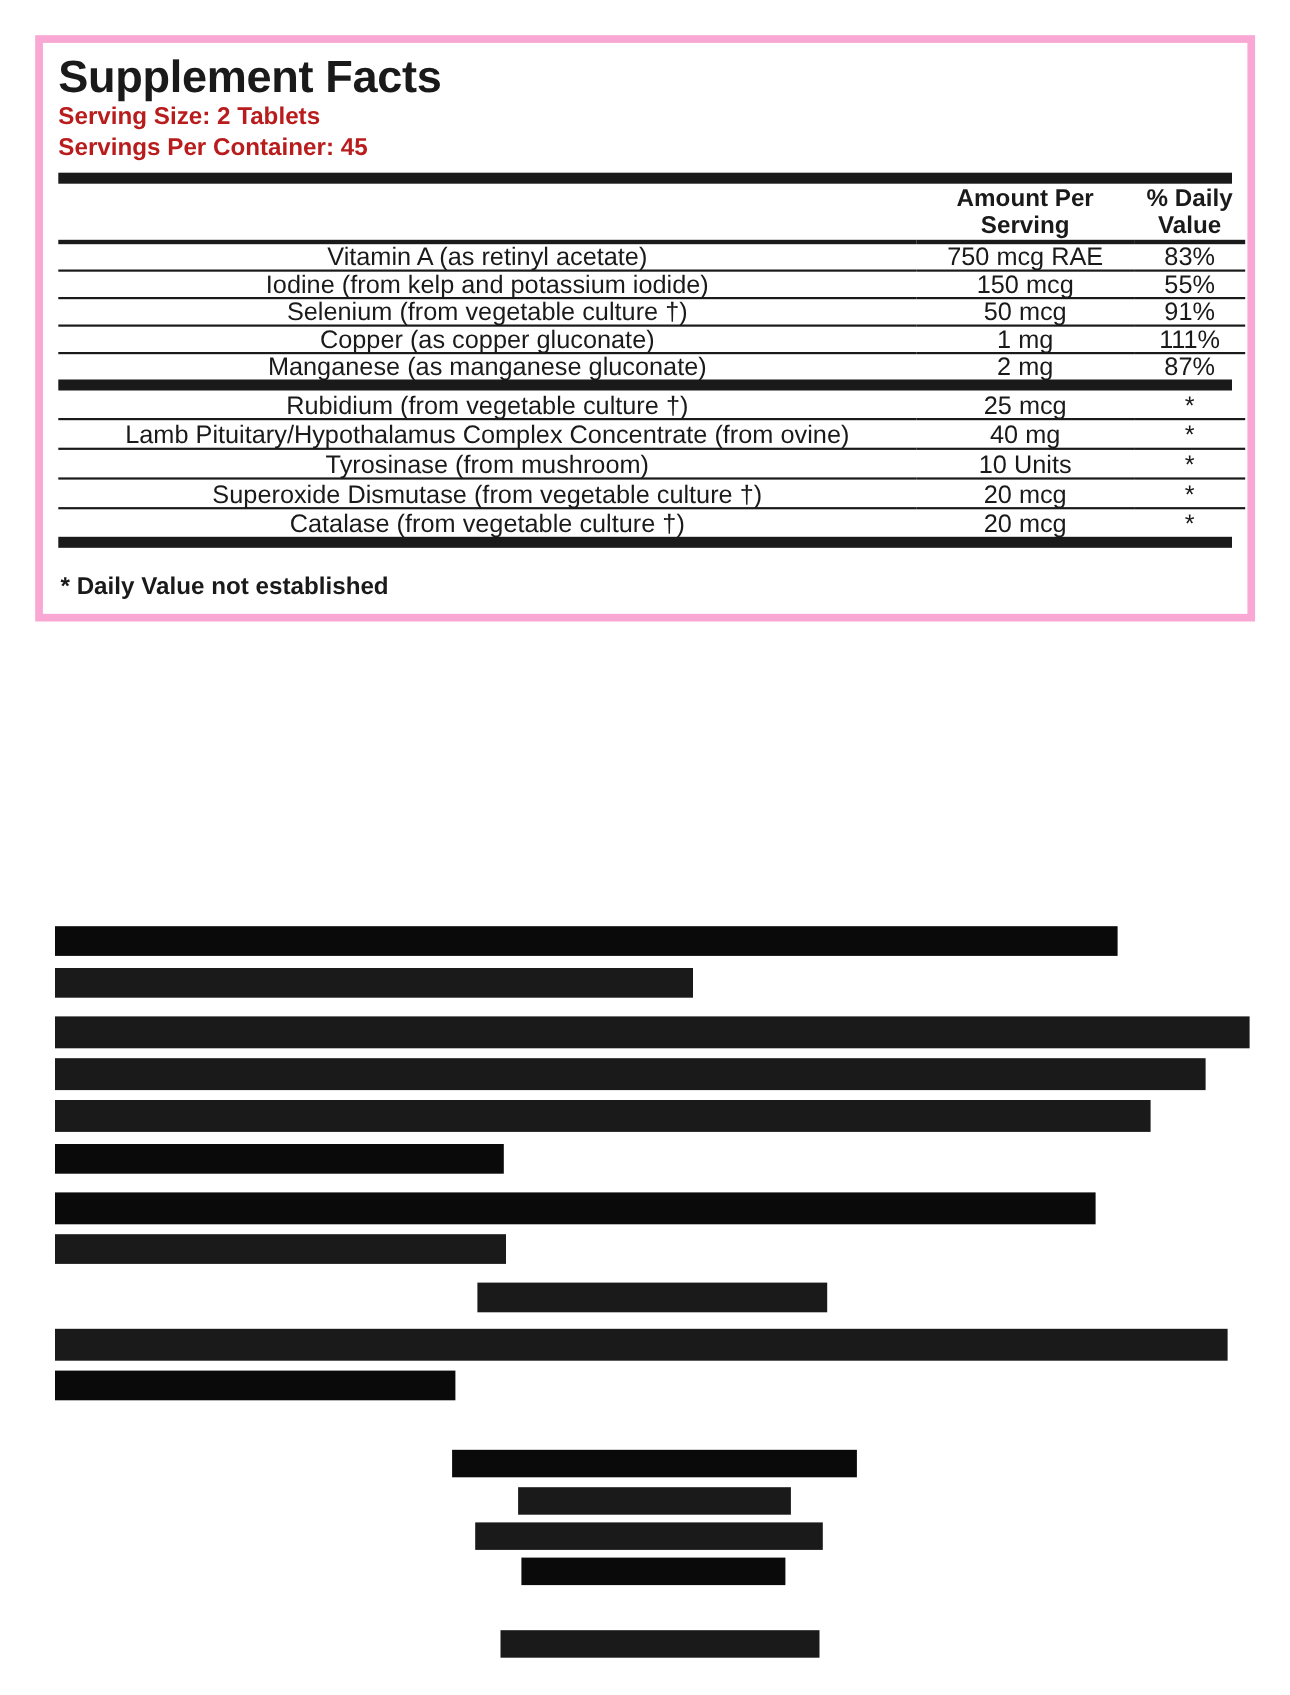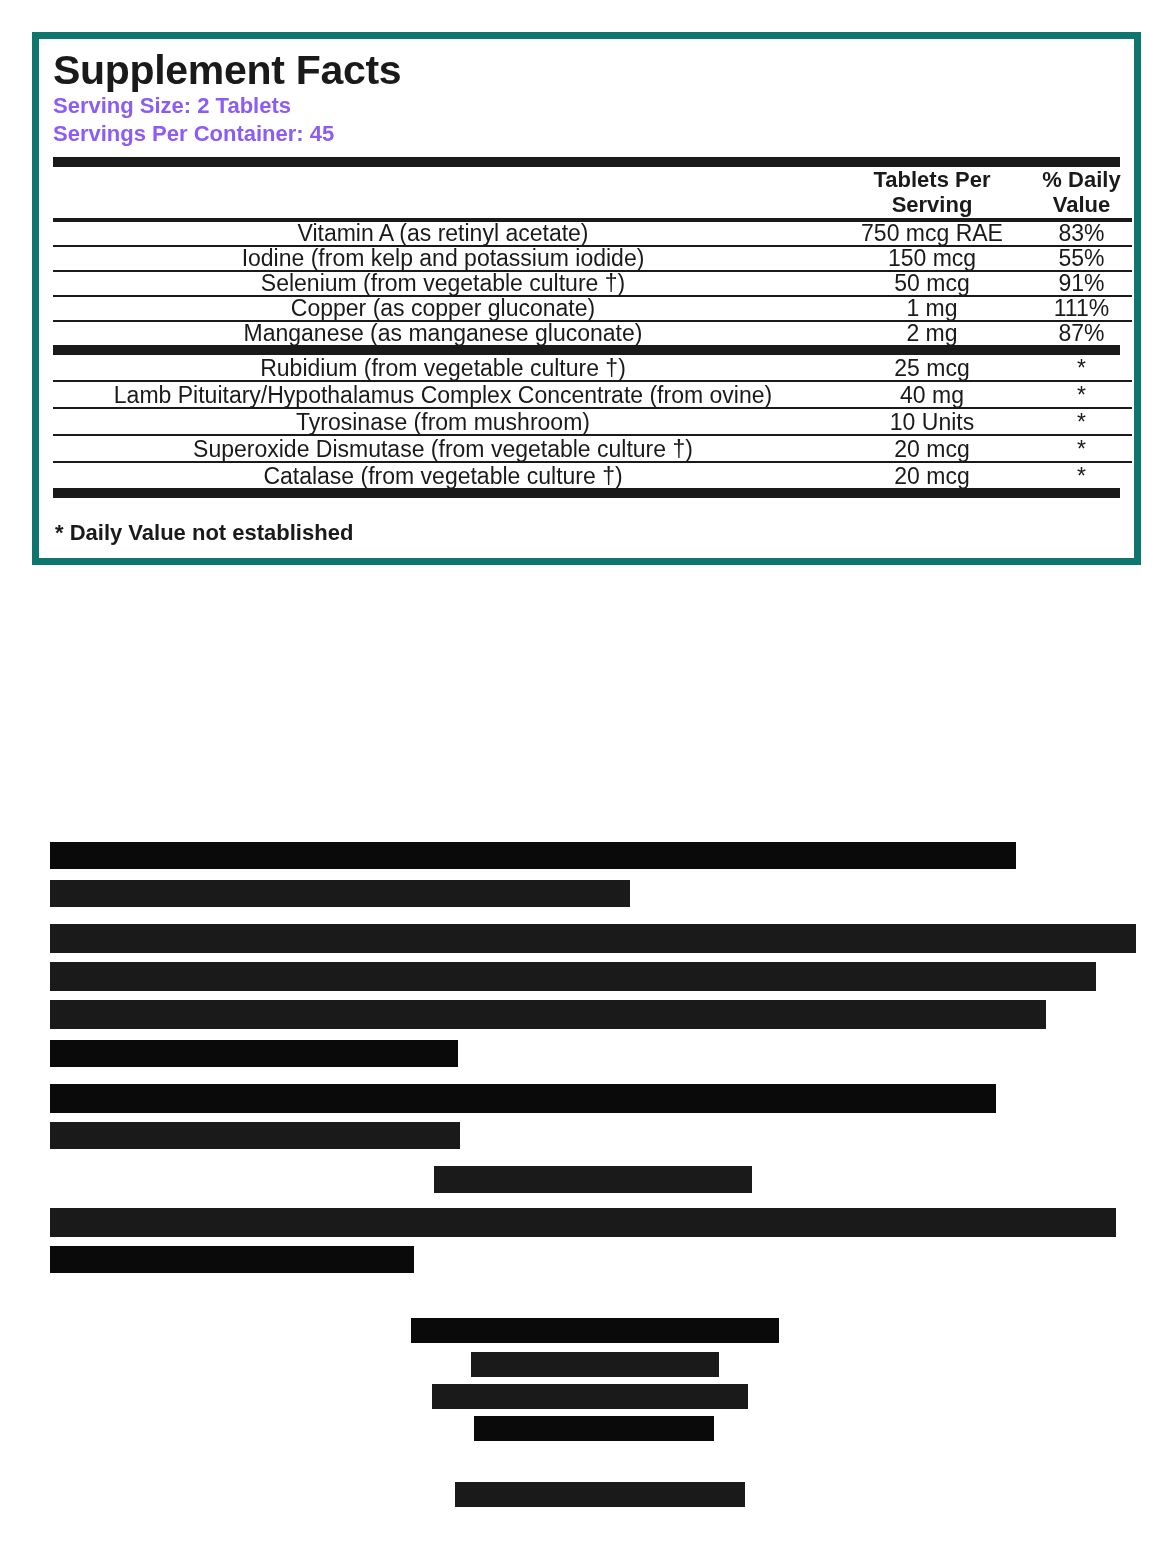--- a/index.html
+++ b/index.html
@@ -15,42 +15,42 @@
     position: relative;
     overflow: hidden;
   }
 
   
   #sf-panel {
     position: absolute;
     left: 32px;
     top: 32px;
     width: 1109px;
-    border: 7px solid #0f766e;
+    border: 7px solid #f9a8d4;
     background: #ffffff;
     box-sizing: border-box;
     padding: 0;
   }
   #sf-inner {
     padding: 6px 14px 10px 14px;
   }
 
   .sf-title {
     font-size: 41px;
     font-weight: bold;
     line-height: 1.03;
     letter-spacing: -0.3px;
     margin: 4px 0 1px 0;
     color: #1a1a1a;
   }
   .sf-serving {
     font-size: 22px;
     font-weight: bold;
     line-height: 1.28;
-    color: #8b5cf6;
+    color: #b91c1c;
   }
 
   .rule-thick {
     height: 10px;
     background: #1a1a1a;
     margin-top: 8px;
   }
   .rule-thick.mid {
     margin-top: 0;
     margin-bottom: 0;
@@ -170,21 +170,21 @@
     <table class="sf-table">
       <colgroup>
         <col class="c-name">
           <col class="c-amt">
           <col class="c-dv">
       </colgroup>
       <thead>
         <tr class="hdr-row">
           <th class="hdr-spacer"></th>
           <th class="hdr-cell">
-            <span>Tablets Per</span><br>
+            <span>Amount Per</span><br>
             <span>Serving</span>
           </th>
           <th class="hdr-cell">
             <span>% Daily</span><br>
             <span>Value</span>
           </th>
         </tr>
       </thead>
 
       <tbody>

